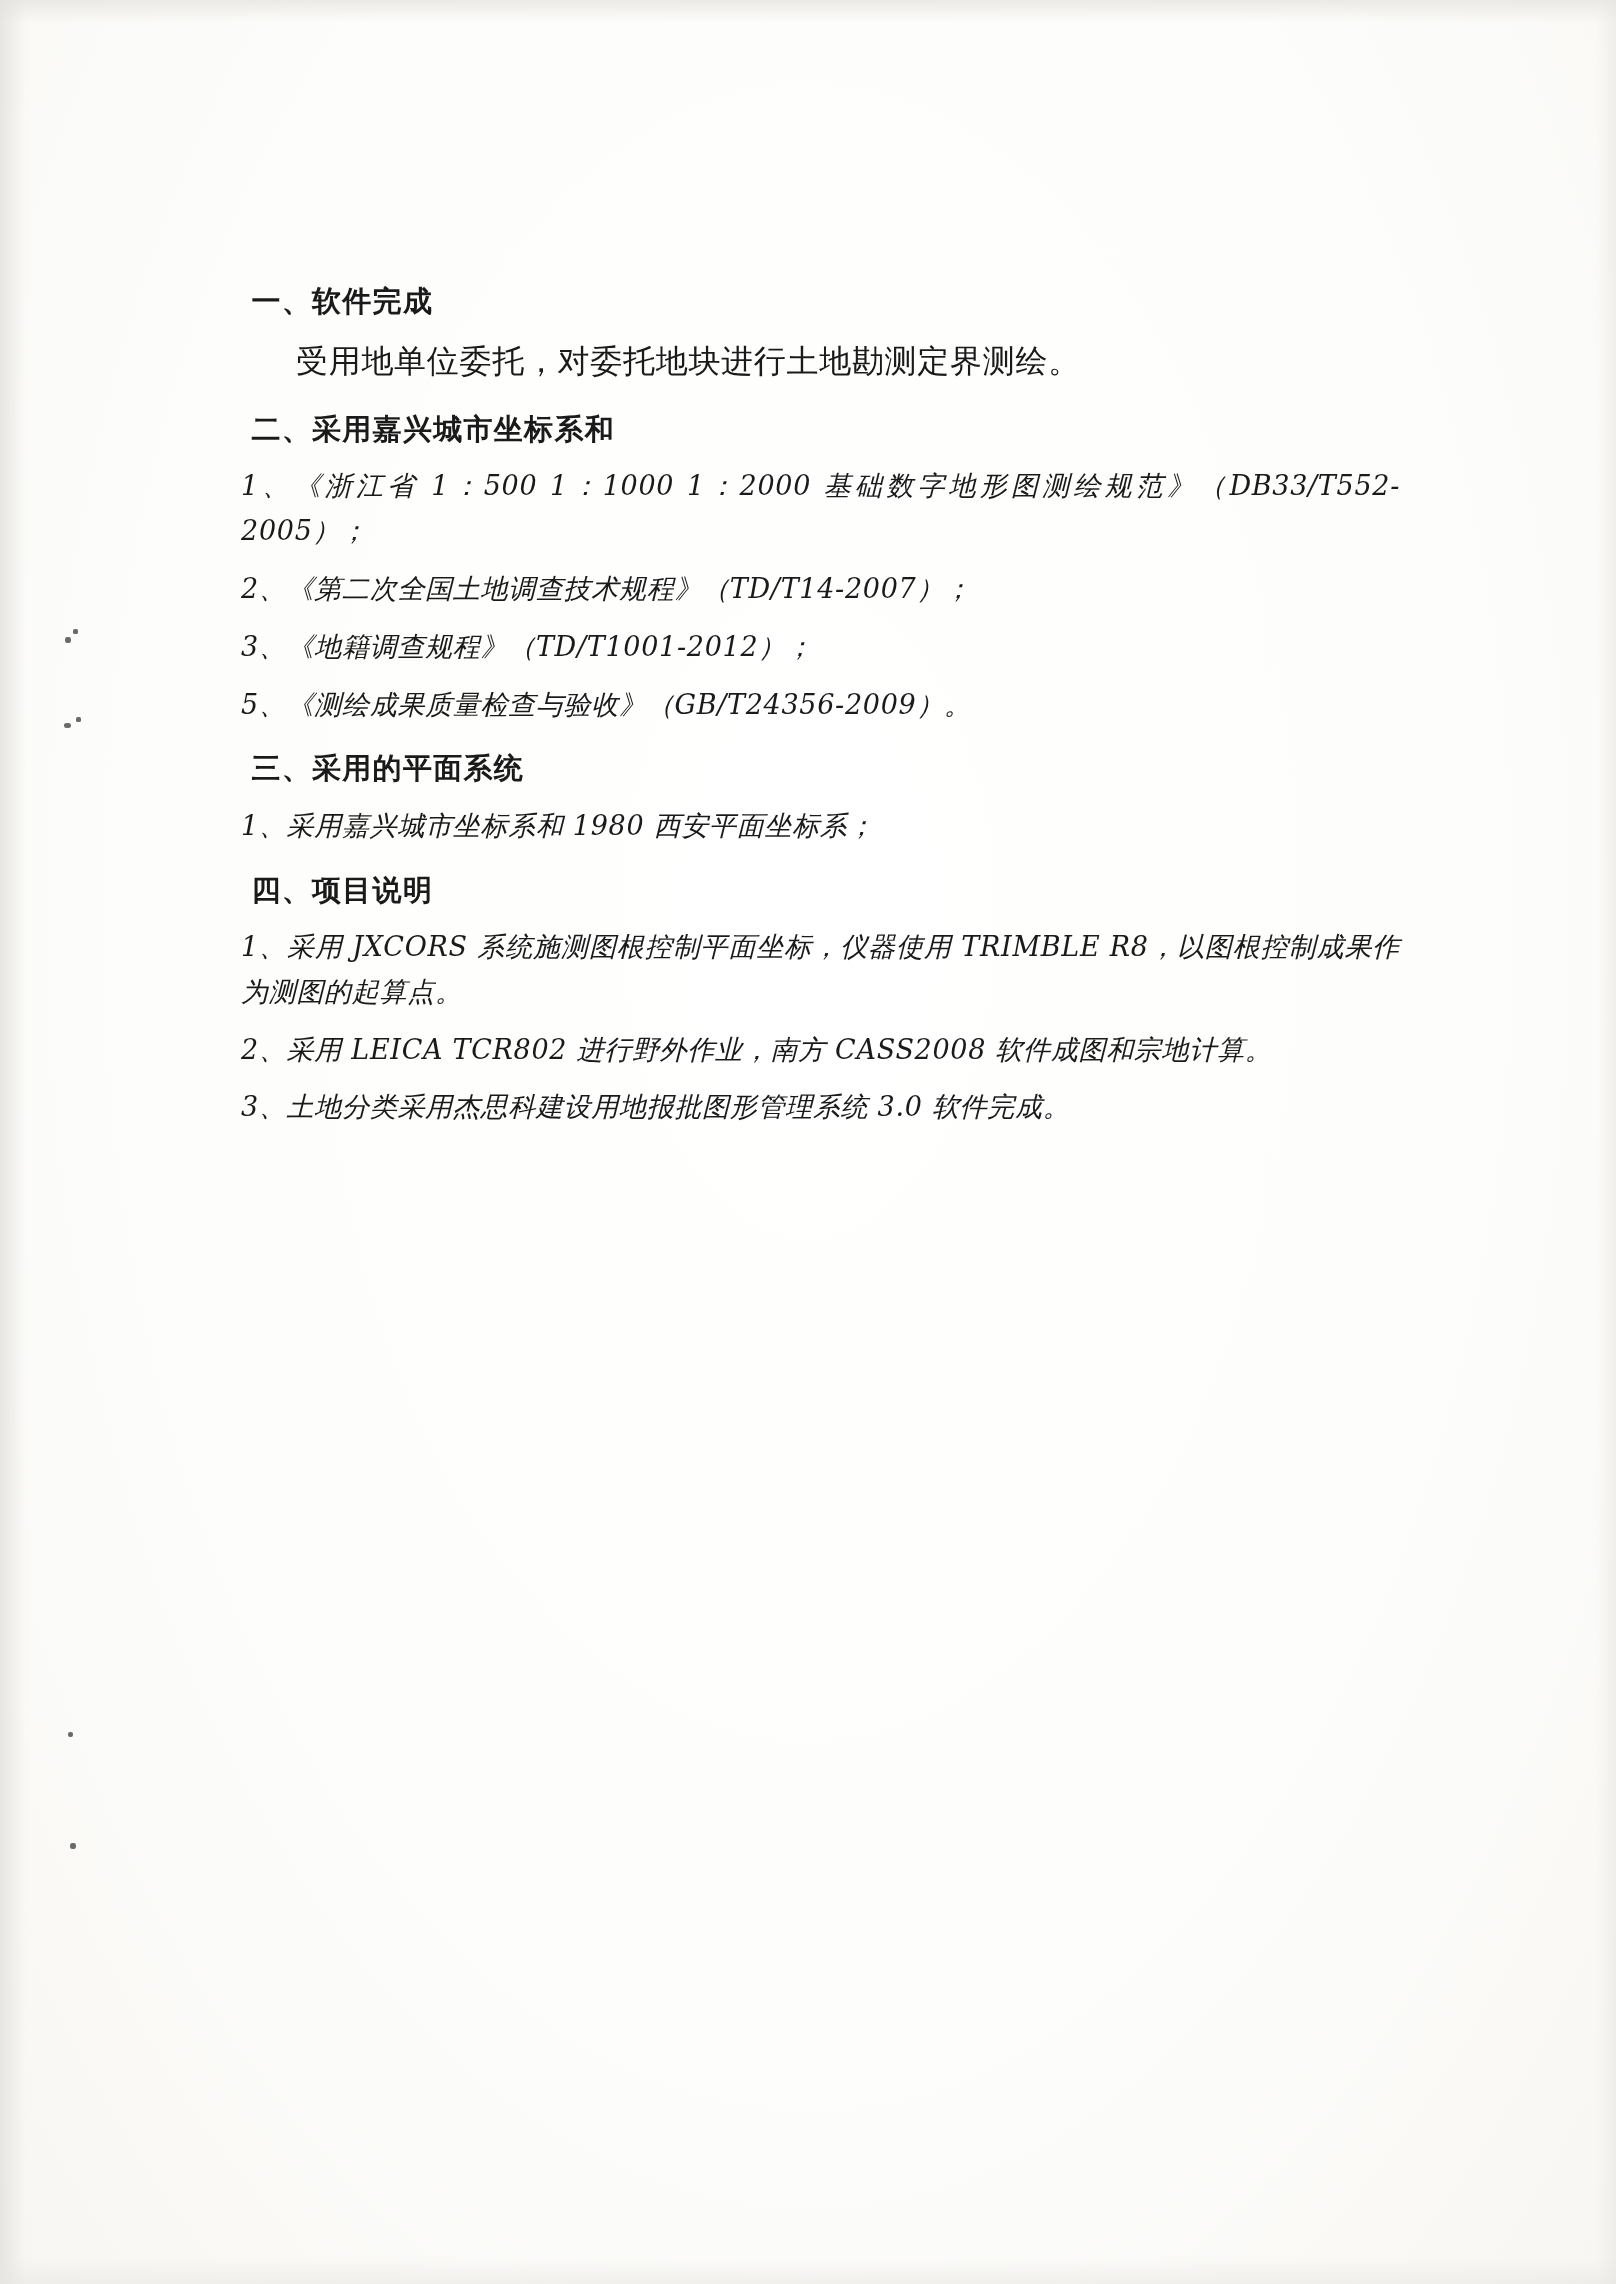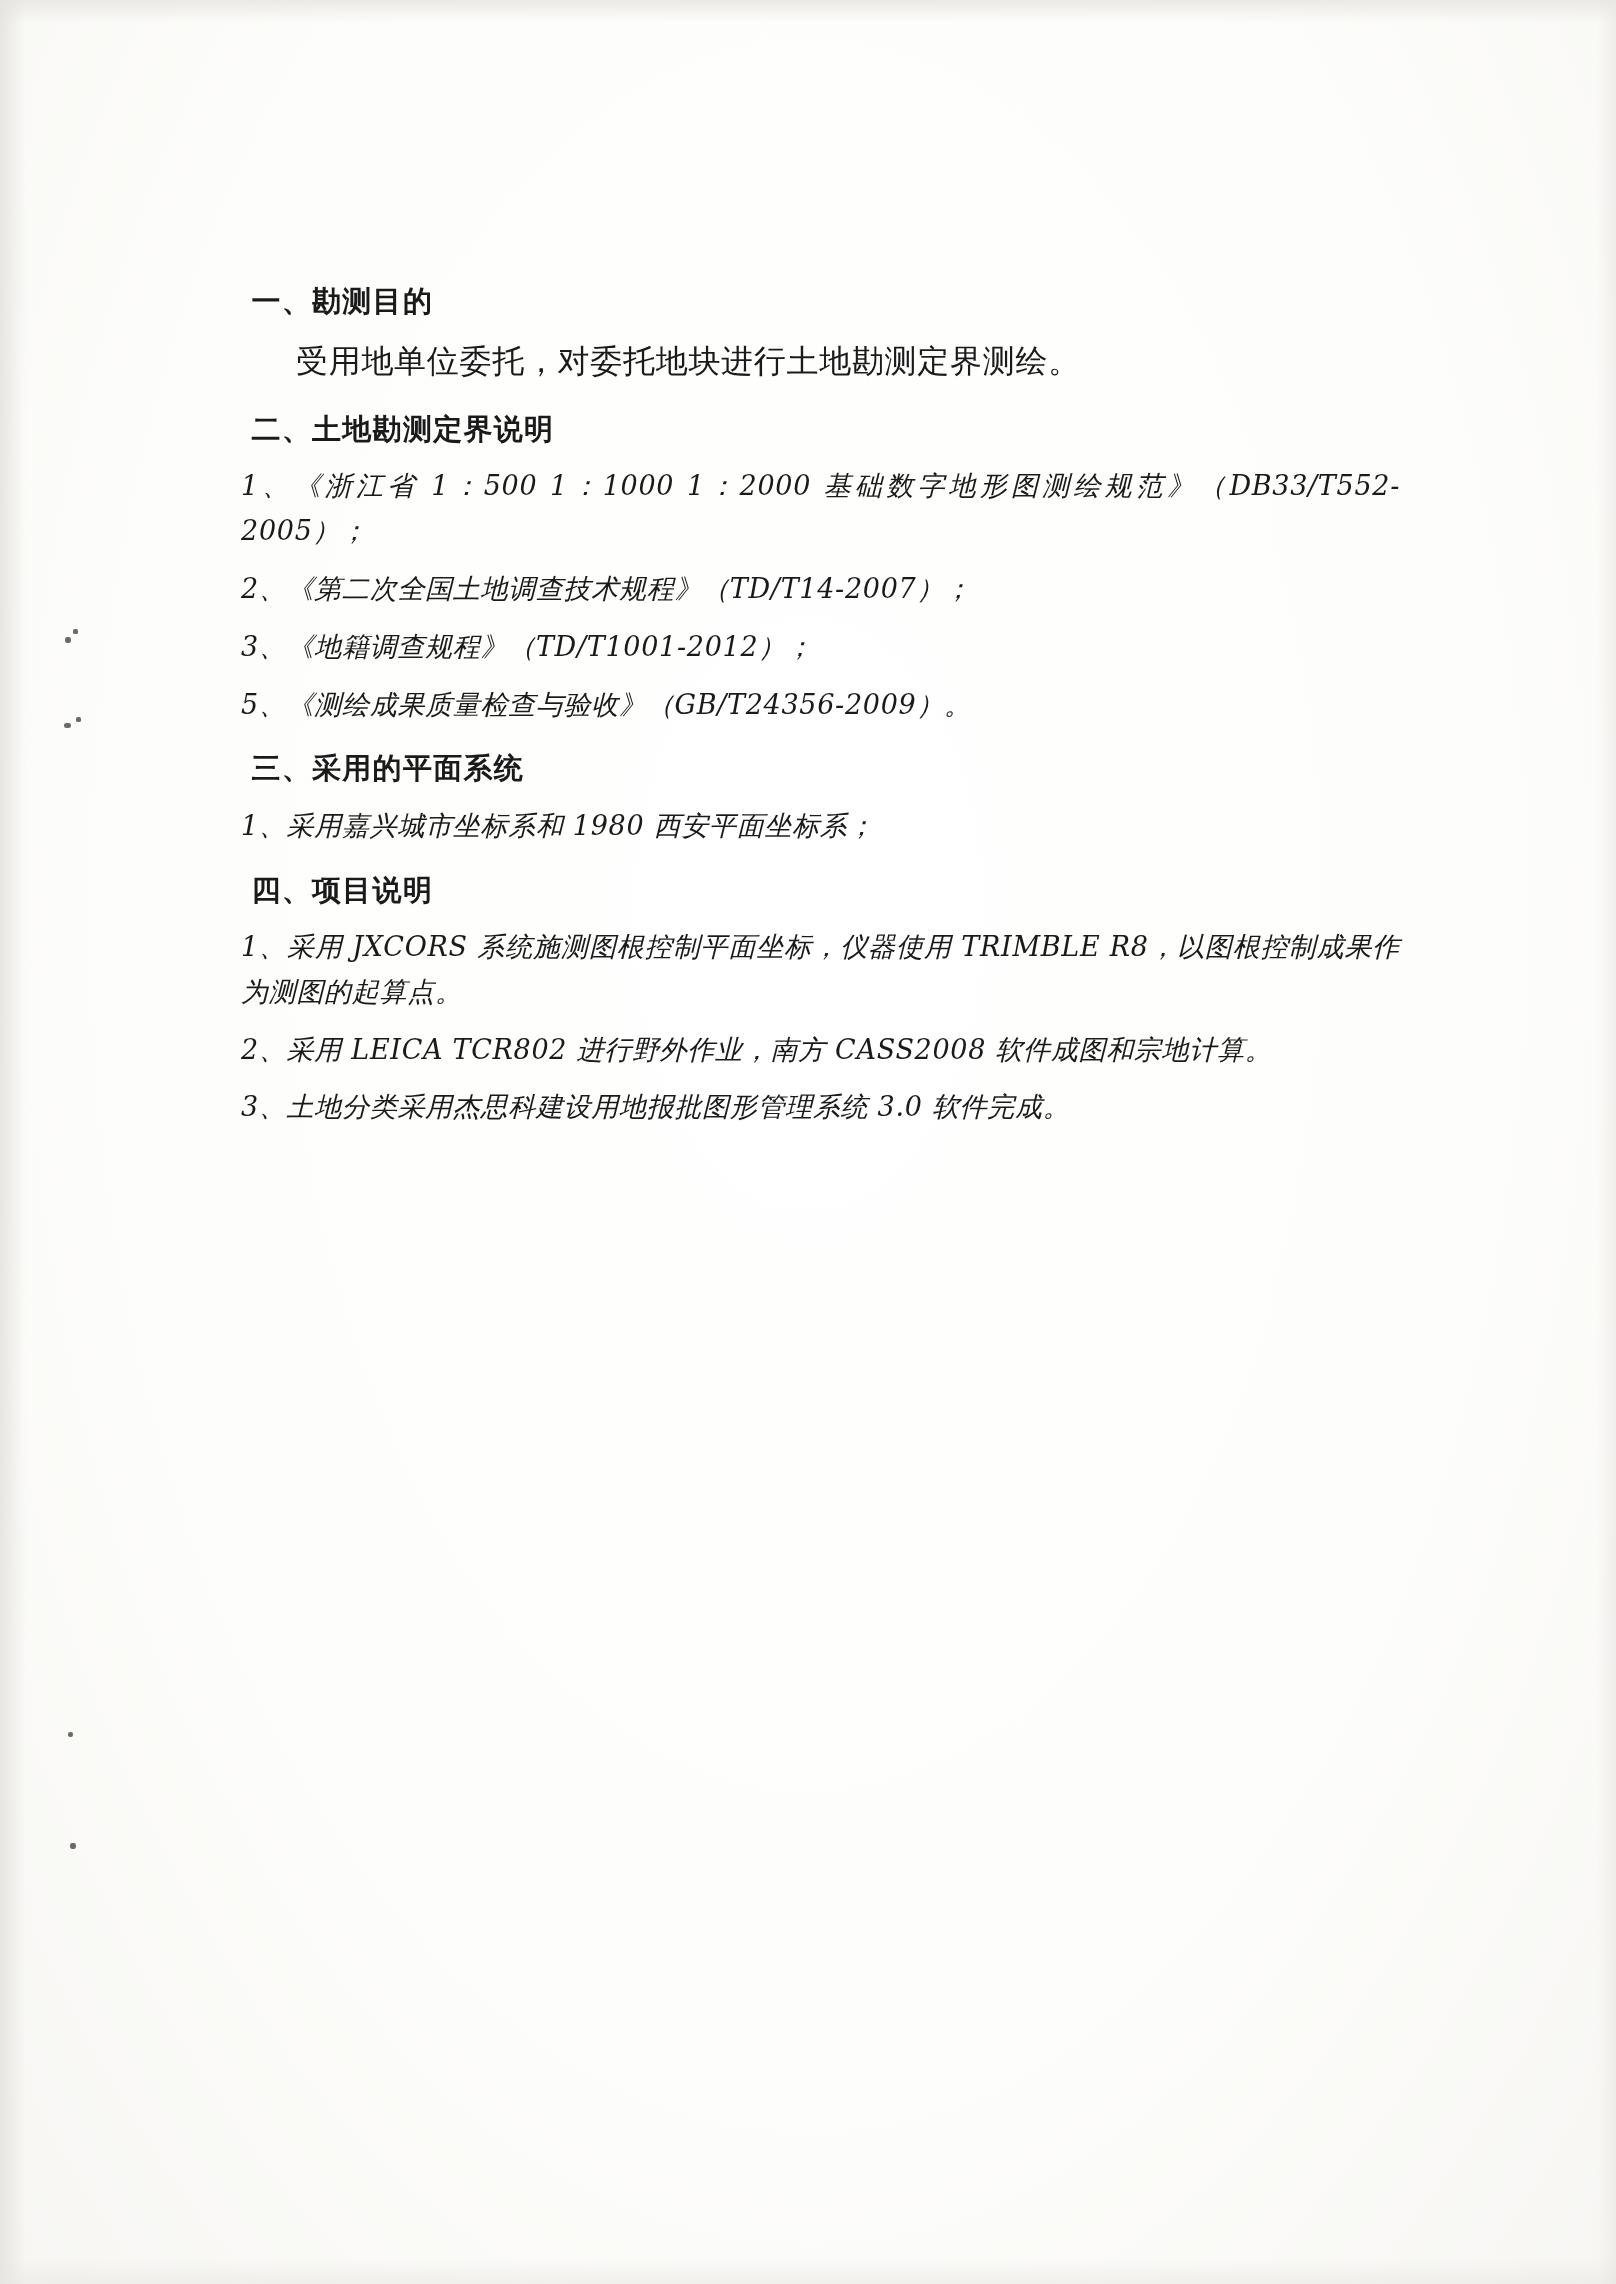--- a/index.html
+++ b/index.html
@@ -120,24 +120,24 @@
   <div class="speck" style="left:65px; top:637px; width:5.9px; height:5.9px;"></div>
   <div class="speck" style="left:73px; top:629px; width:4.6px; height:4.6px;"></div>
   <div class="speck" style="left:64px; top:723px; width:6.5px; height:5.2px;"></div>
   <div class="speck" style="left:76px; top:717px; width:4.6px; height:4.6px;"></div>
   <div class="speck" style="left:68px; top:1732px; width:5.2px; height:5.2px;"></div>
   <div class="speck" style="left:70px; top:1843px; width:5.9px; height:5.9px;"></div>
 
   <div class="content">
 
 
-    <div class="section-heading">一、勘测目的</div>
+    <div class="section-heading">一、软件完成</div>
     <p class="para indent">受用地单位委托，对委托地块进行土地勘测定界测绘。</p>
 
-    <div class="section-heading">二、土地勘测定界说明</div>
+    <div class="section-heading">二、采用嘉兴城市坐标系和</div>
     <p class="list-item">1、《浙江省 1：500 1：1000 1：2000 基础数字地形图测绘规范》（DB33/T552-2005）；</p>
     <p class="list-item">2、《第二次全国土地调查技术规程》（TD/T14-2007）；</p>
     <p class="list-item">3、《地籍调查规程》（TD/T1001-2012）；</p>
     <p class="list-item">5、《测绘成果质量检查与验收》（GB/T24356-2009）。</p>
 
     <div class="section-heading">三、采用的平面系统</div>
     <p class="list-item">1、采用嘉兴城市坐标系和 1980 西安平面坐标系；</p>
 
     <div class="section-heading">四、项目说明</div>
     <p class="list-item">1、采用 JXCORS 系统施测图根控制平面坐标，仪器使用 TRIMBLE R8，以图根控制成果作为测图的起算点。</p>

